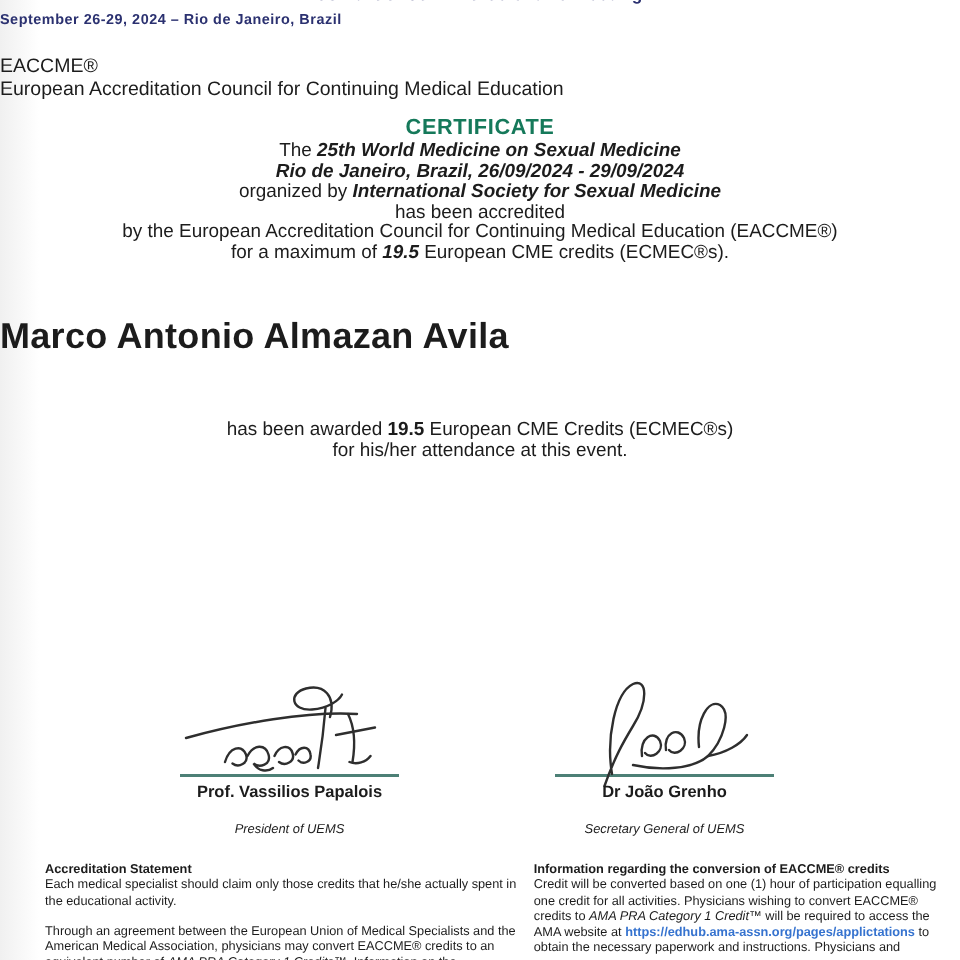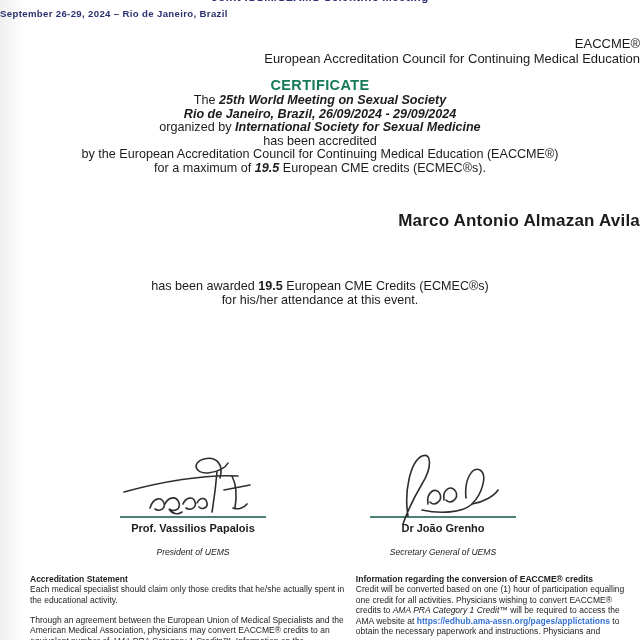--- a/index.html
+++ b/index.html
@@ -12,31 +12,31 @@
   .green{color:#15795a;}
   .b{font-weight:bold;}
   .i{font-style:italic;}
   .bi{font-weight:bold;font-style:italic;}
 
   .clip-title{position:absolute;top:-9px;left:0;width:100%;text-align:center;
               font-size:11.5px;font-weight:bold;letter-spacing:.4px;}
   .date-line{position:absolute;top:8px;left:0;width:100%;
              font-size:9.6px;font-weight:bold;letter-spacing:.35px;}
 
-  .org{position:absolute;top:37px;left:0;width:100%;text-align:right;
+  .org{position:absolute;top:37px;left:0;width:100%;text-align:left;
        font-size:13px;line-height:14.5px;}
 
   .cert-title{position:absolute;top:77px;left:0;width:100%;text-align:center;
               font-size:14.5px;font-weight:bold;letter-spacing:.4px;}
 
   .cert-body{position:absolute;top:94px;left:0;width:100%;text-align:center;
              font-size:12.6px;line-height:13.6px;}
 
-  .name{position:absolute;top:211px;left:0;width:100%;text-align:right;
-        font-size:17px;font-weight:bold;letter-spacing:.2px;}
+  .name{position:absolute;top:211px;left:0;width:100%;text-align:left;
+        font-size:24px;font-weight:bold;letter-spacing:.2px;}
 
   .award{position:absolute;top:280px;left:0;width:100%;text-align:center;
          font-size:12.6px;line-height:13.8px;}
 
   .sigs{position:absolute;top:452px;left:0;width:640px;display:flex;
         justify-content:space-between;padding:0 124px 0 120px;box-sizing:border-box;}
   .sig{width:146px;text-align:center;}
   .sig svg{display:block;margin:0 auto;overflow:visible;}
   .sig-line{height:2px;background:#4d8076;margin-top:-2px;}
   .sig-name{font-size:11px;font-weight:bold;margin-top:4px;}
@@ -61,21 +61,21 @@
   <div class="date-line navy">September 26-29, 2024 – Rio de Janeiro, Brazil</div>
 
   <div class="org">
     <div>EACCME®</div>
     <div>European Accreditation Council for Continuing Medical Education</div>
   </div>
 
   <div class="cert-title green">CERTIFICATE</div>
 
   <div class="cert-body">
-    <div><span>The </span><span class="bi">25th World Meeting on Sexual Society</span></div>
+    <div><span>The </span><span class="bi">25th World Medicine on Sexual Medicine</span></div>
     <div class="bi">Rio de Janeiro, Brazil, 26/09/2024 - 29/09/2024</div>
     <div><span>organized by </span><span class="bi">International Society for Sexual Medicine</span></div>
     <div>has been accredited</div>
     <div>by the European Accreditation Council for Continuing Medical Education (EACCME®)</div>
     <div><span>for a maximum of </span><span class="bi">19.5</span><span> European CME credits (ECMEC®s).</span></div>
   </div>
 
   <div class="name">Marco Antonio Almazan Avila</div>
 
   <div class="award">

